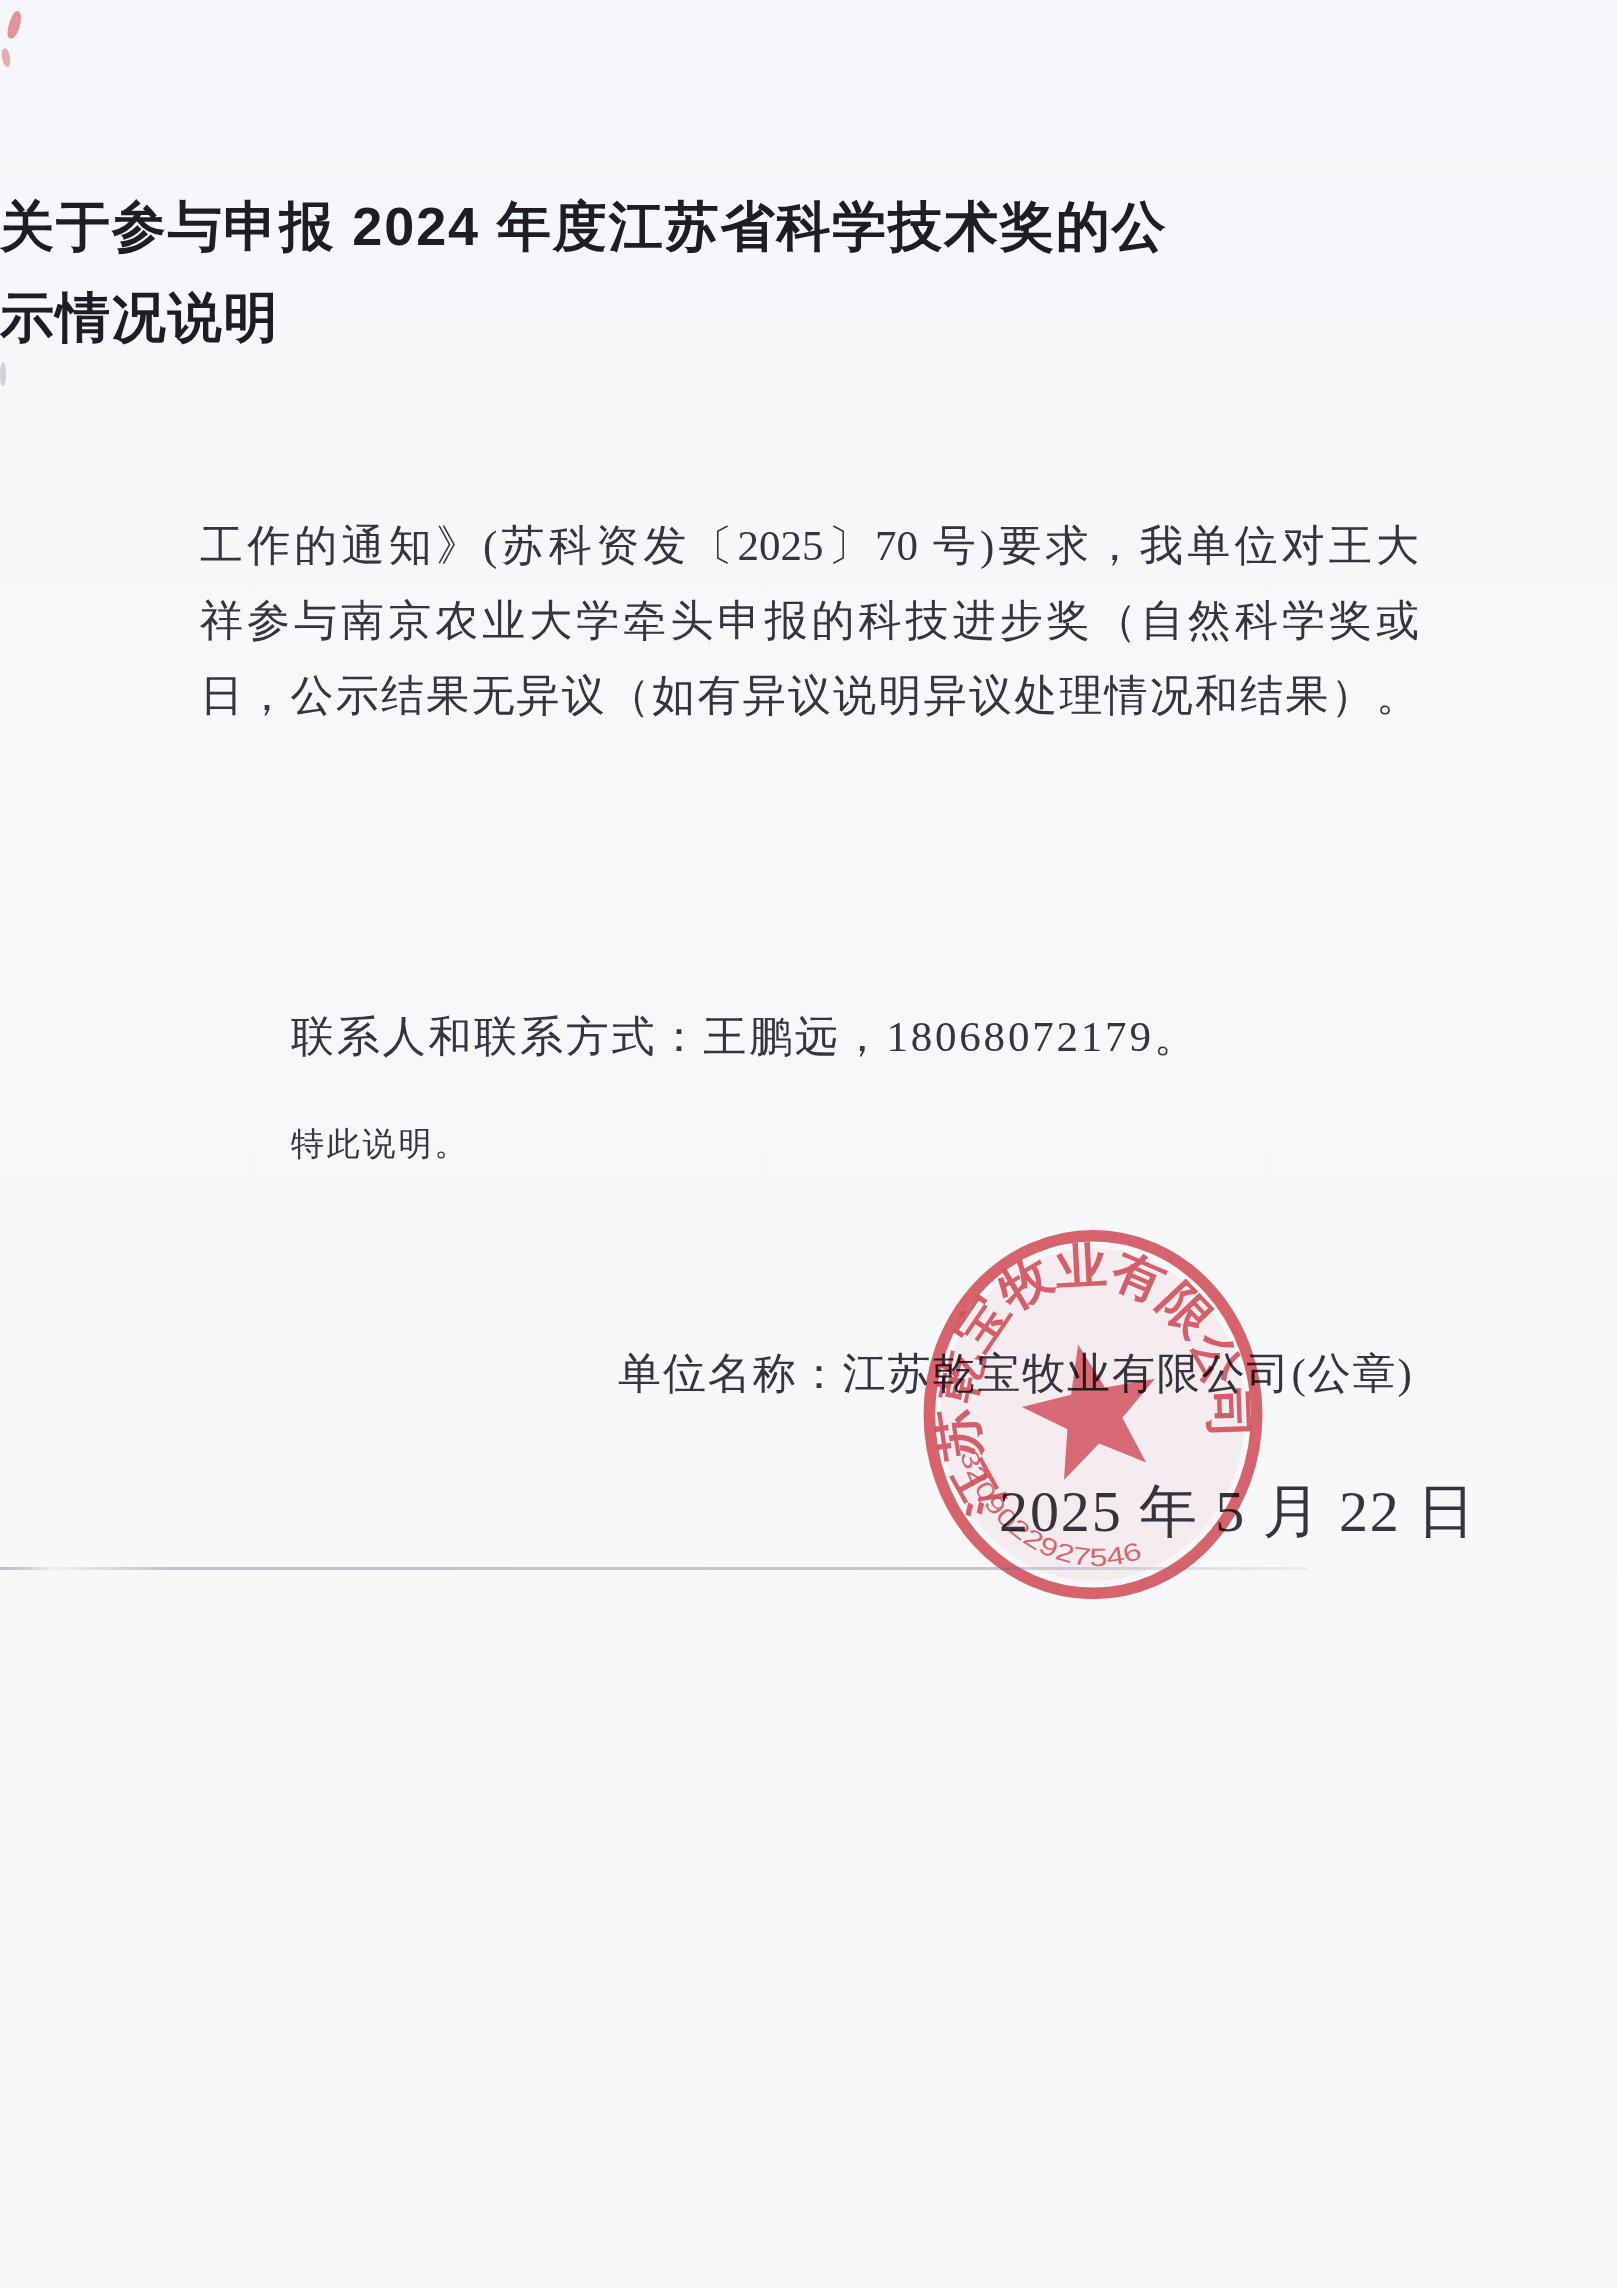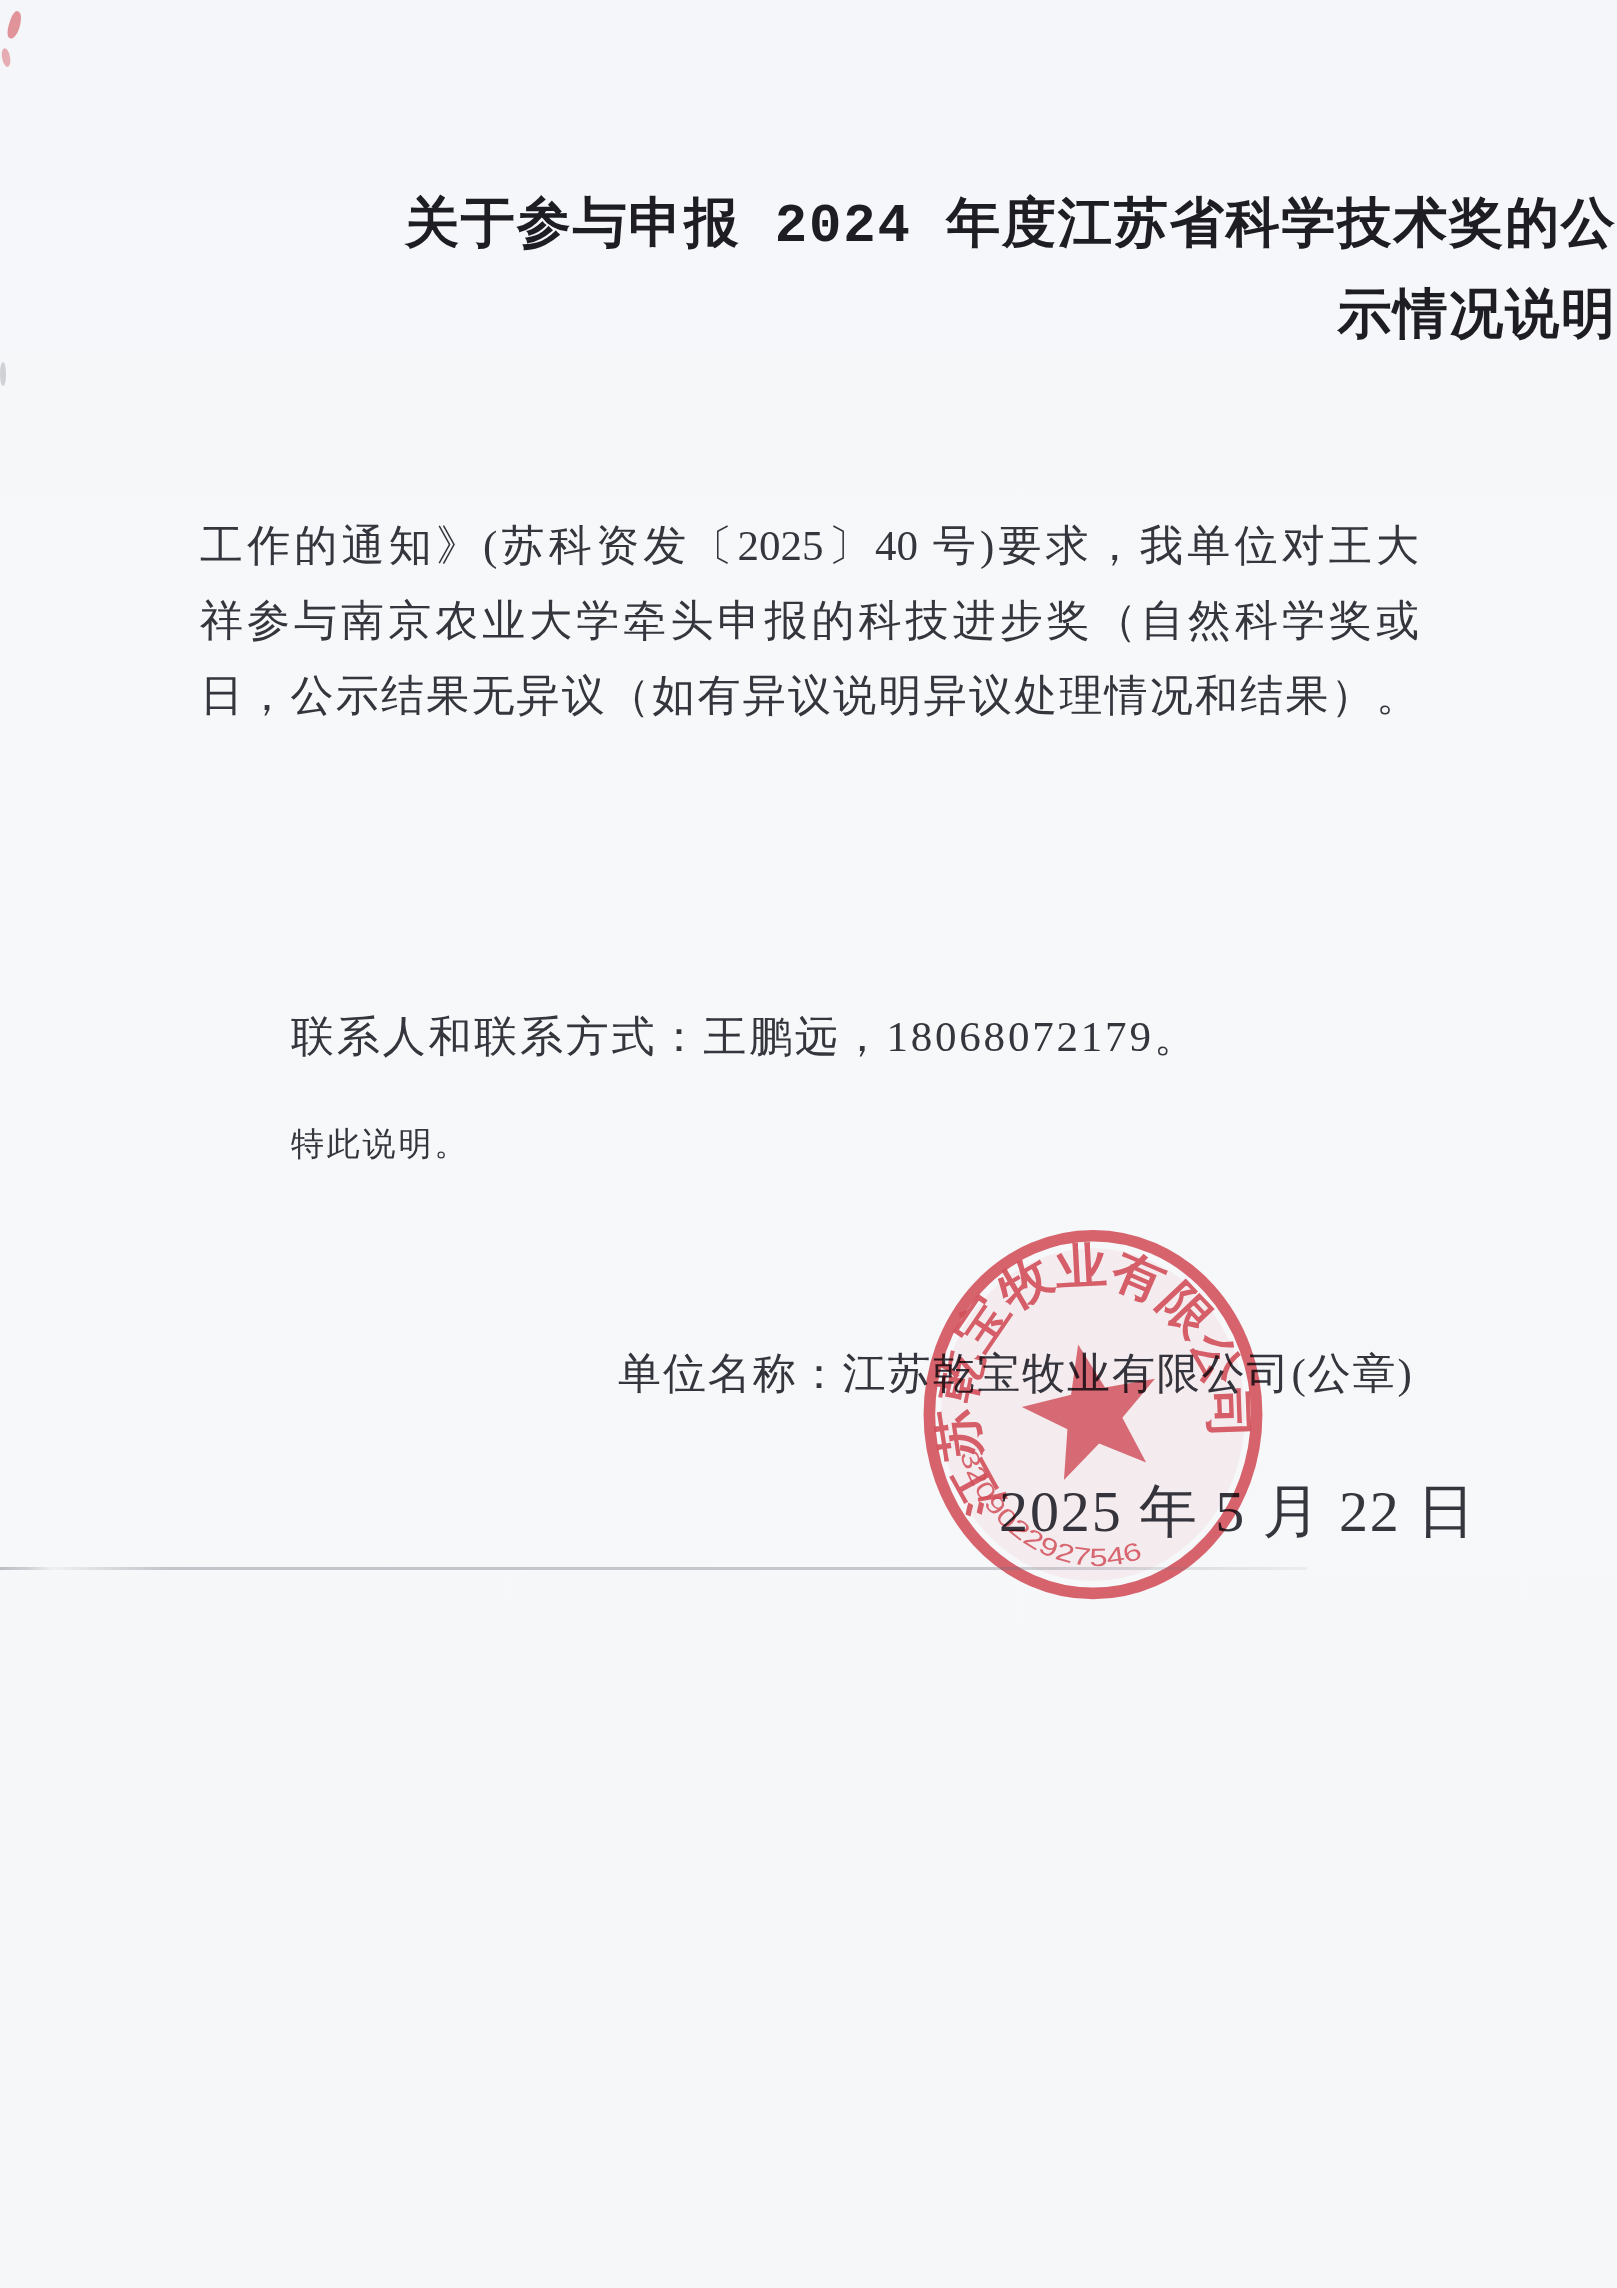--- a/index.html
+++ b/index.html
@@ -10,22 +10,22 @@
     font-family: "Liberation Serif", "DejaVu Serif", serif;
     overflow: hidden;
   }
   .page {
     position: absolute; inset: 0;
     background: linear-gradient(180deg, #f5f6f9 0%, #f7f8fa 30%, #f6f7f9 100%);
   }
   
   .title-block {
     position: absolute; top: 181px; left: 0; width: 100%;
-    text-align: right;
-    font-family: Liberation Mono, monospace;
+    text-align: left;
+    font-family: Liberation Sans, sans-serif;
     font-weight: 700;
     font-size: 54px;
     color: #1d1d23;
     letter-spacing: 1.9px;
   }
   .title-line { line-height: 91px; }
   
   .body-block {
     position: absolute; top: 508px; left: 200px; width: 1219px;
     color: #35353d;
@@ -98,21 +98,21 @@
 <body>
 
 <div class="page">
 
   <div class="title-block">
     <div class="title-line">关于参与申报 2024 年度江苏省科学技术奖的公</div>
     <div class="title-line">示情况说明</div>
   </div>
 
   <div class="body-block">
-    <div class="body-line">工作的通知》(苏科资发〔2025〕40 号)要求，我单位对王大</div>
+    <div class="body-line">工作的通知》(苏科资发〔2025〕70 号)要求，我单位对王大</div>
     <div class="body-line">祥参与南京农业大学牵头申报的科技进步奖（自然科学奖或</div>
     <div class="body-line">日，公示结果无异议（如有异议说明异议处理情况和结果）。</div>
   </div>
 
   <div class="contact-line">联系人和联系方式：王鹏远，18068072179。</div>
 
   <div class="closing-line">特此说明。</div>
 
   <div class="signature-line">单位名称：江苏乾宝牧业有限公司(公章)</div>
 

